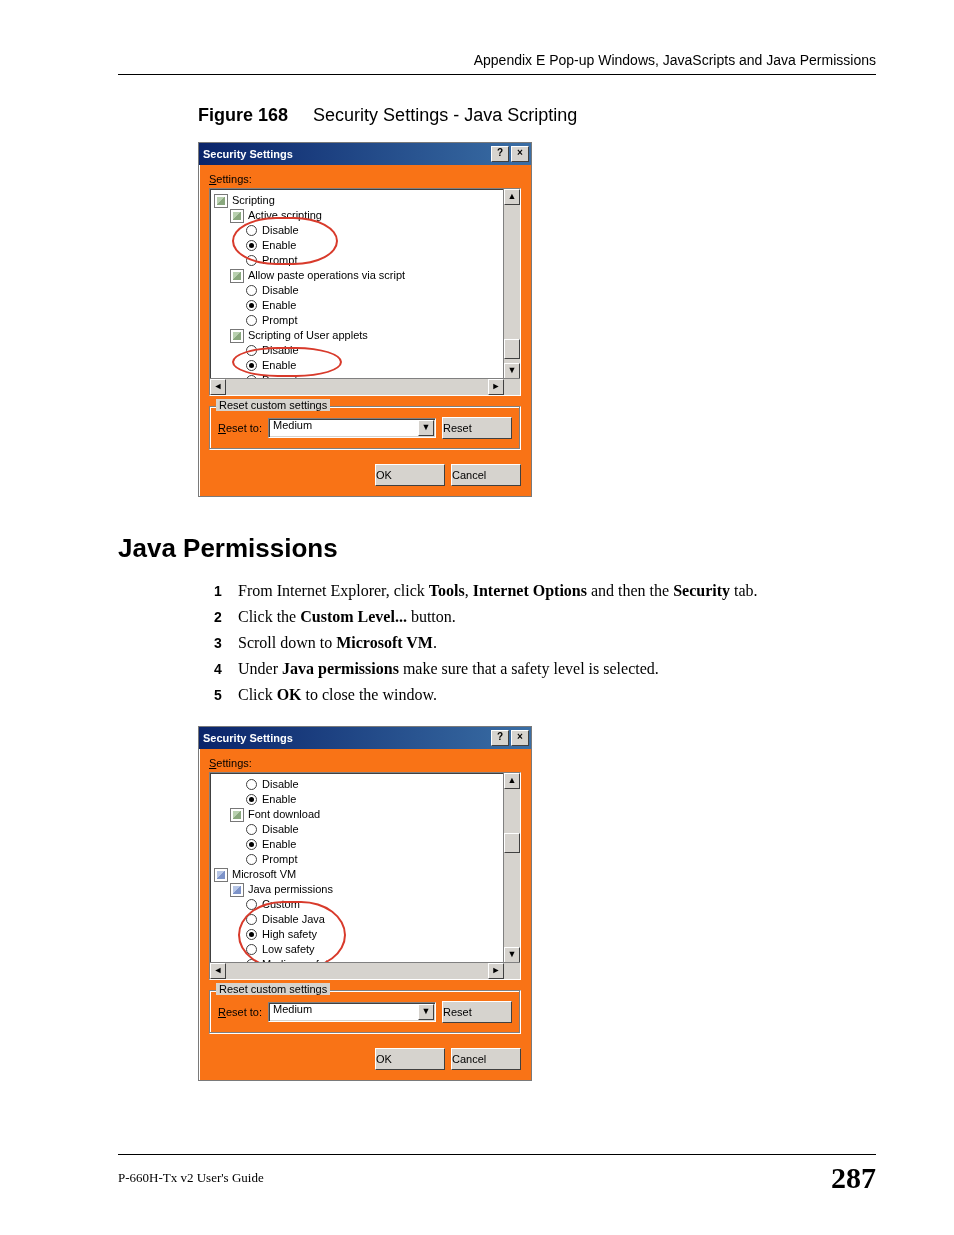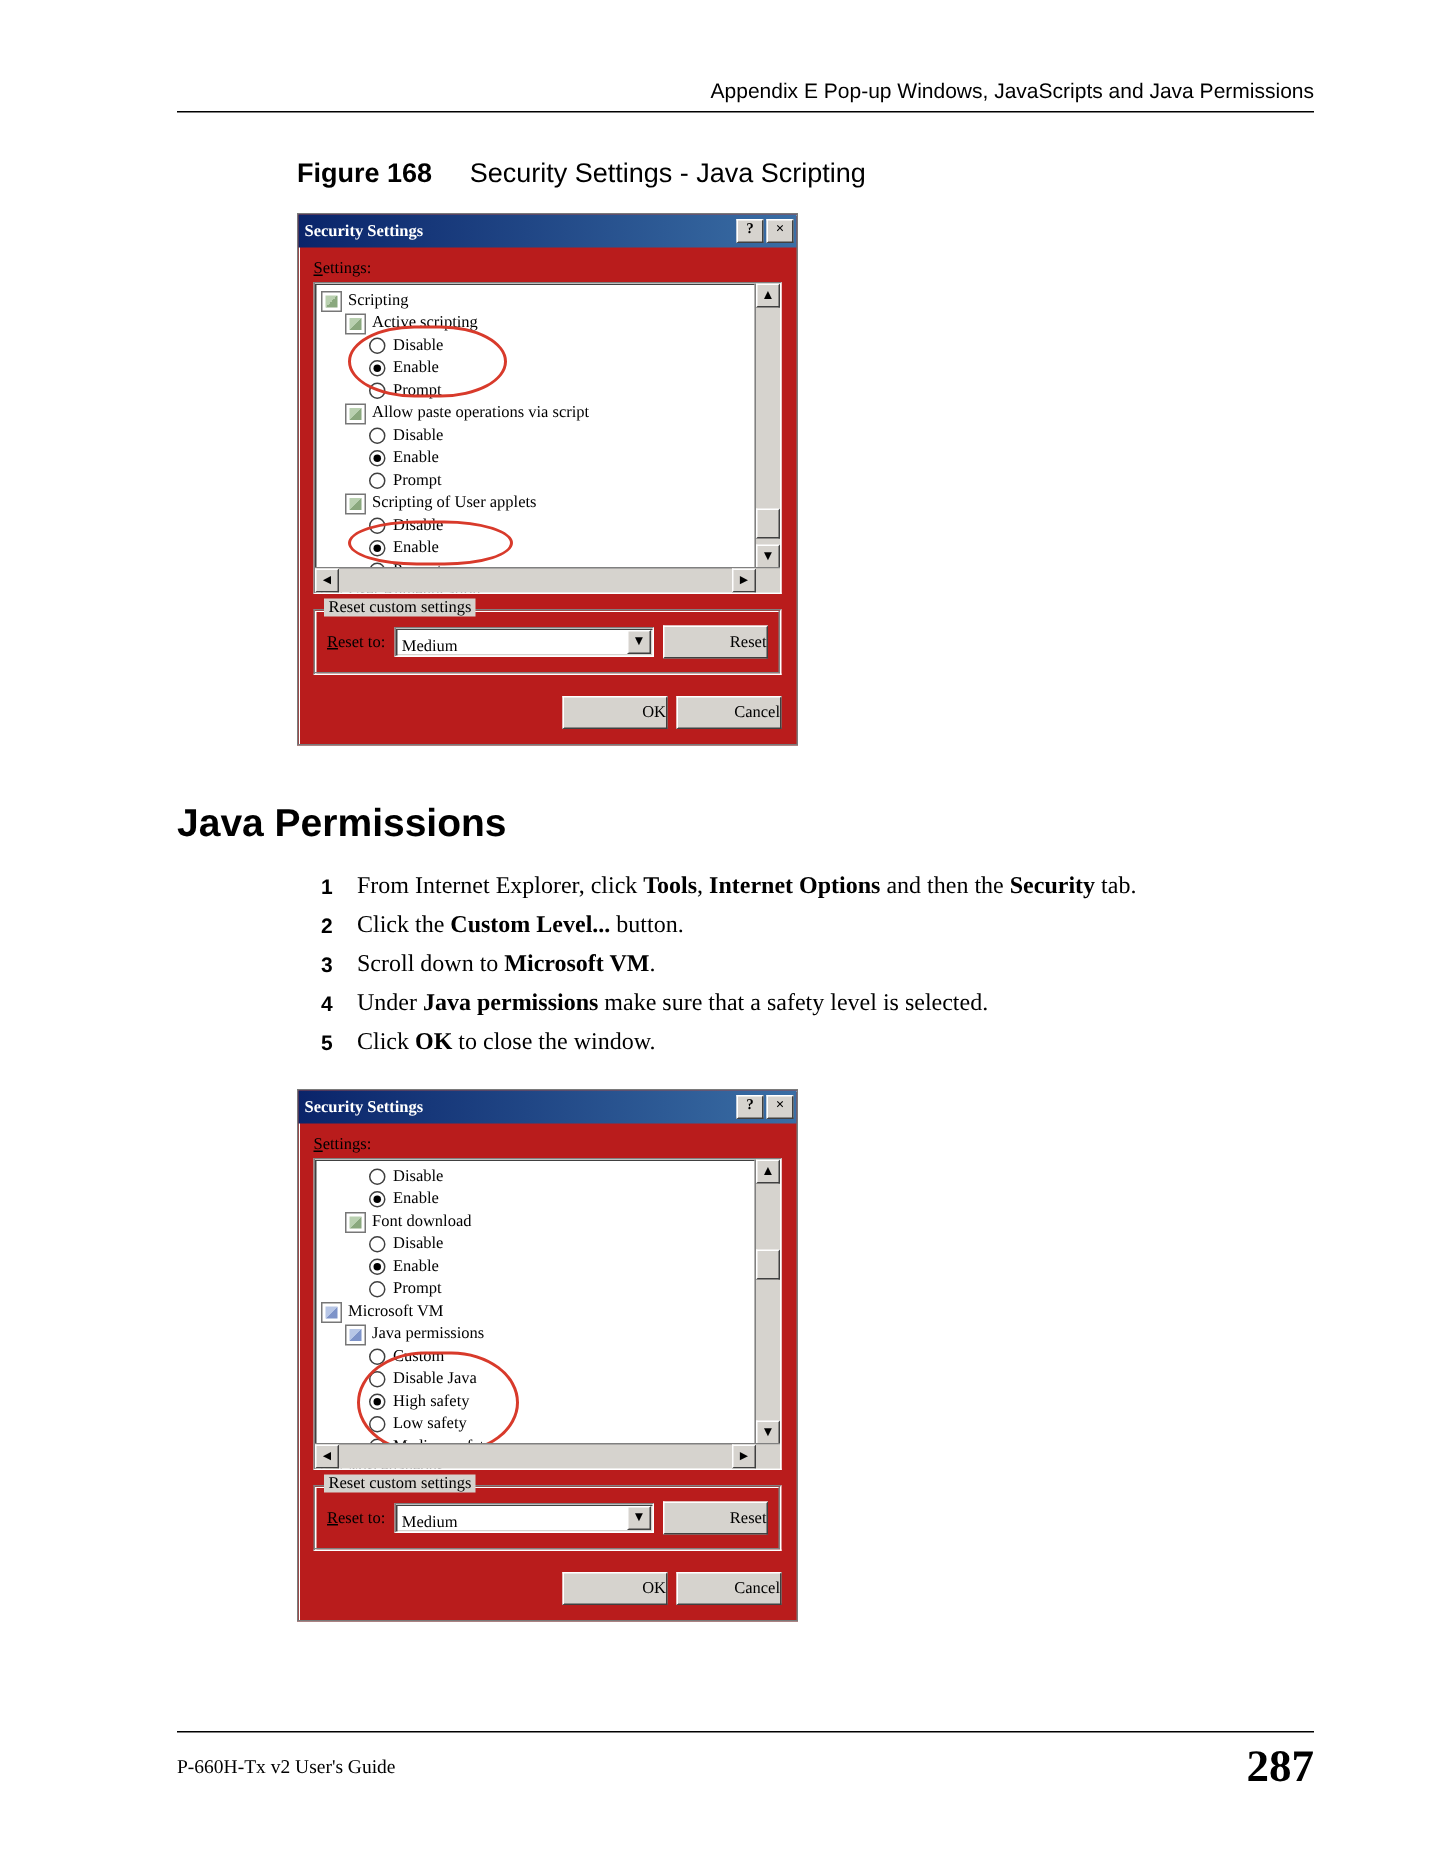--- a/index.html
+++ b/index.html
@@ -31,22 +31,22 @@
     font-family: Arial, Helvetica, sans-serif;
     font-size: 18px;
     margin-left: 80px;
     margin-bottom: 4px;
   }
   .figcap-num { font-weight: bold; }
   .dialog-wrap {
     margin-left: 80px;
     border: 1px solid #7a7a7a;
     width: 332px;
-    background: #b91c1c;
-    font-family: Liberation Serif, serif;
+    background: #f97316;
+    font-family: Liberation Sans, sans-serif;
     font-size: 11px;
     color: #000;
     box-shadow: 1px 1px 0 #fff inset;
     margin-top: 16px;
   }
   .titlebar {
     background: linear-gradient(to right, #0a246a, #3a6ea5);
     color: #fff;
     font-weight: bold;
     padding: 3px 2px 3px 4px;
@@ -137,32 +137,32 @@
   }
   .groupbox-title{
     position:absolute; top:-8px; left:6px; background:#d6d3ce; padding:0 3px;
   }
   .reset-row { display:flex; align-items:center; gap:6px;}
   .reset-label .ul{ text-decoration: underline;}
   .combo {
     flex:1 1 auto; height:20px; background:#fff;
     border:1px solid #808080; border-right-color:#fff; border-bottom-color:#fff;
     box-shadow: inset 1px 1px 0 #404040, inset -1px -1px 0 #d6d3ce;
-    display:flex; align-items:flex-end; padding-left:4px; position:relative;
+    display:flex; align-items:flex-start; padding-left:4px; position:relative;
     box-sizing:border-box;
   }
   .combo-btn{
     position:absolute; right:1px; top:1px; width:16px; height:16px; background:#d6d3ce;
     border:1px solid #fff; border-right-color:#404040; border-bottom-color:#404040;
     box-sizing:border-box; text-align:center; font-size:9px; line-height:12px;
   }
   .winbtn{
     width:70px; height:22px; background:#d6d3ce;
     border:1px solid #fff; border-right-color:#404040; border-bottom-color:#404040;
-    box-sizing:border-box; text-align:right; line-height:20px;padding-left:16px;
+    box-sizing:border-box; text-align:left; line-height:20px;
   }
   .dlg-buttons{ display:flex; justify-content:flex-end; gap:6px; margin-top:14px;}
   .red-oval{
     position:absolute; border:2px solid #d83a2b; border-radius:50%/60%;
     pointer-events:none;
   }
 
   h2.section {
     font-family: Arial, Helvetica, sans-serif;
     font-size: 26px;

